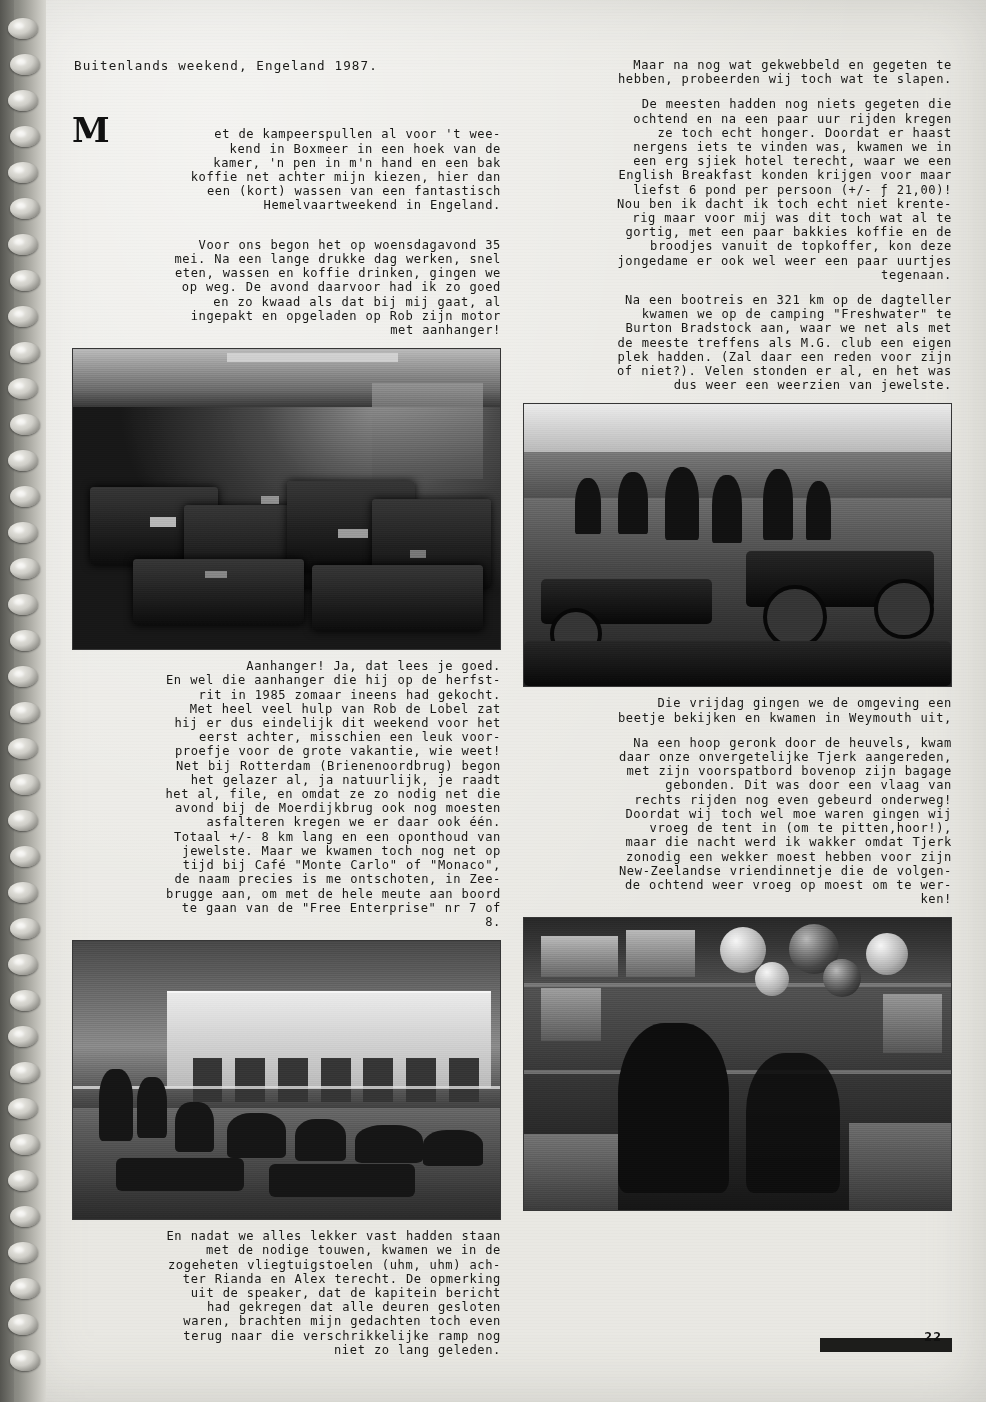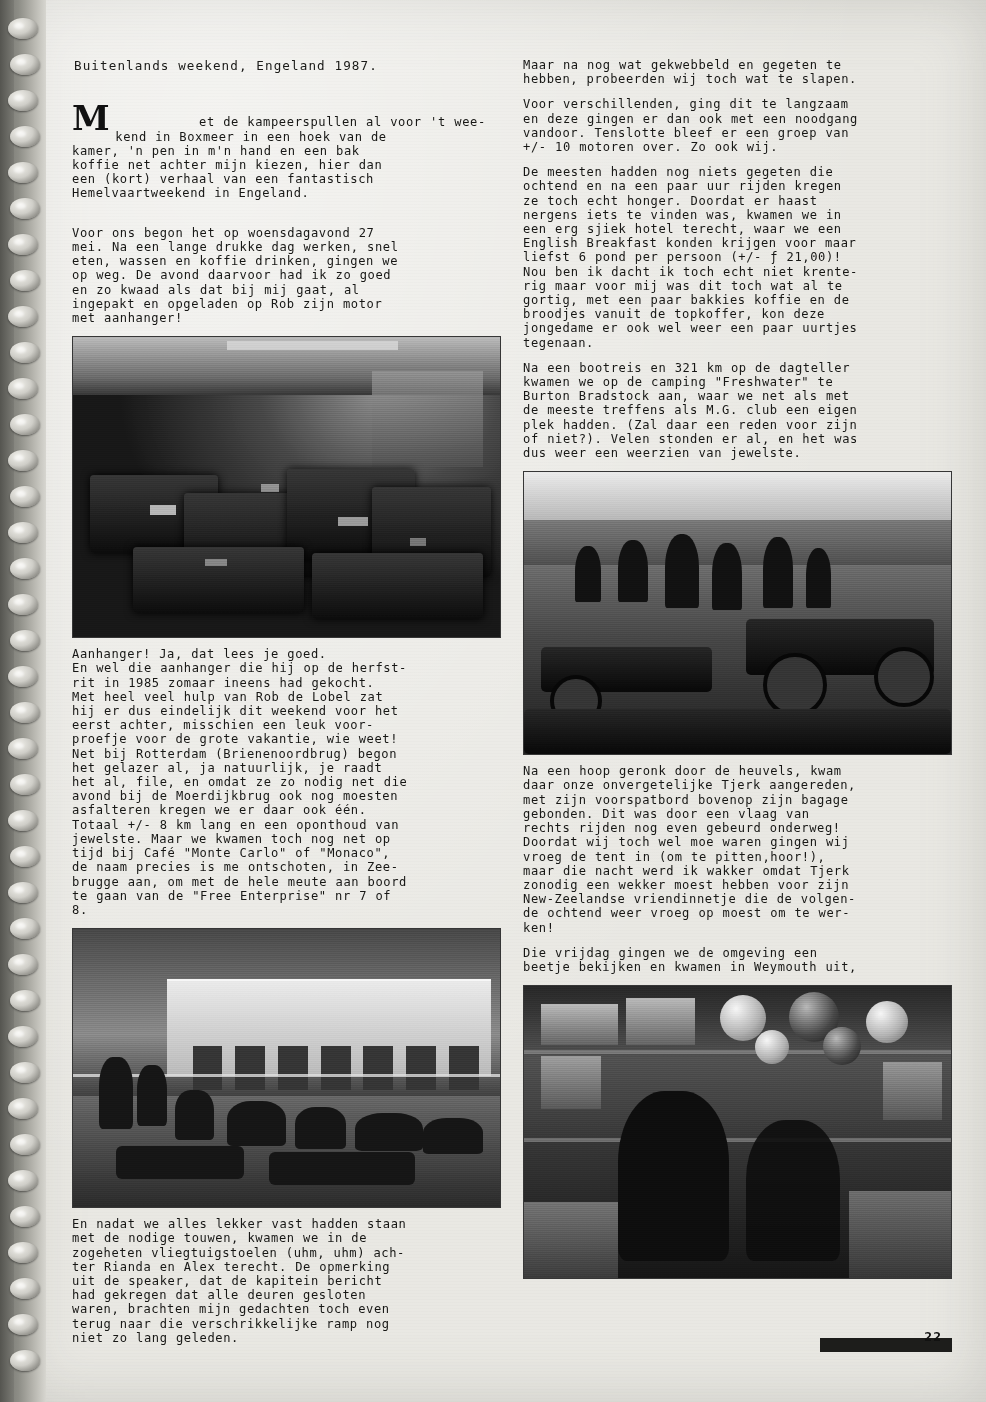--- a/index.html
+++ b/index.html
@@ -77,30 +77,30 @@
     height: 100%;
   }
   .col { width: 429px; }
   .col p, .col .para {
     font-family: "DejaVu Sans Mono", monospace;
     font-size: 12.1px;
     line-height: 14.2px;
     letter-spacing: 0.6px;
     color: #171715;
     margin: 0 0 11px 0;
-    text-align: left;
+    text-align: right;
     white-space: pre-wrap;
     word-spacing: 0.5px;
   }
   .title {
     font-family: "DejaVu Sans Mono", monospace;
     font-size: 12.6px;
     letter-spacing: 1.1px;
     color: #1a1a18;
-    margin: 0 0 14px 2px;
+    margin: 0 0 26px 2px;
   }
   .dropcap-para {
     position: relative;
     min-height: 40px;
   }
   .dropcap {
     float: left;
     font-family: "DejaVu Serif", serif;
     font-weight: bold;
     font-size: 34px;
@@ -290,25 +290,25 @@
       <div class="col">
 
         <div class="title">Buitenlands weekend, Engeland 1987.</div>
 
         <div class="para dropcap-para">
           <span class="dropcap">M</span>
           <span>et de kampeerspullen al voor 't wee-
 kend in Boxmeer in een hoek van de
 kamer, 'n pen in m'n hand en een bak
 koffie net achter mijn kiezen, hier dan
-een (kort) verhaal van een fantastisch
+een (kort) wassen van een fantastisch
 Hemelvaartweekend in Engeland.</span>
         </div>
 
-        <div class="para">Voor ons begon het op woensdagavond 27
+        <div class="para">Voor ons begon het op woensdagavond 35
 mei. Na een lange drukke dag werken, snel
 eten, wassen en koffie drinken, gingen we
 op weg. De avond daarvoor had ik zo goed
 en zo kwaad als dat bij mij gaat, al
 ingepakt en opgeladen op Rob zijn motor
 met aanhanger!</div>
 
         <div class="photo ph1">
           <div class="bg"></div>
           <div class="ceil">
@@ -381,24 +381,20 @@
 had gekregen dat alle deuren gesloten
 waren, brachten mijn gedachten toch even
 terug naar die verschrikkelijke ramp nog
 niet zo lang geleden.</div>
       </div>
 
       <div class="col">
 
         <div class="para">Maar na nog wat gekwebbeld en gegeten te
 hebben, probeerden wij toch wat te slapen.</div>
-        <div class="para">Voor verschillenden, ging dit te langzaam
-en deze gingen er dan ook met een noodgang
-vandoor. Tenslotte bleef er een groep van
-+/- 10 motoren over. Zo ook wij.</div>
         <div class="para">De meesten hadden nog niets gegeten die
 ochtend en na een paar uur rijden kregen
 ze toch echt honger. Doordat er haast
 nergens iets te vinden was, kwamen we in
 een erg sjiek hotel terecht, waar we een
 English Breakfast konden krijgen voor maar
 liefst 6 pond per persoon (+/- ƒ 21,00)!
 Nou ben ik dacht ik toch echt niet krente-
 rig maar voor mij was dit toch wat al te
 gortig, met een paar bakkies koffie en de
@@ -425,34 +421,34 @@
           <div class="fig" style="left:66%; top:27%; width:6%;  height:21%;"></div>
           <div class="bike" style="left:52%; top:52%; width:44%; height:20%;"></div>
           <div class="wheel" style="left:56%; top:64%; width:56px; height:56px;"></div>
           <div class="wheel" style="left:82%; top:62%; width:52px; height:52px;"></div>
           <div class="bike" style="left:4%;  top:62%; width:40%; height:16%;"></div>
           <div class="wheel" style="left:6%;  top:72%; width:44px; height:44px;"></div>
           <div class="bike" style="left:0%;  top:84%; width:100%; height:16%;"></div>
           <div class="grain"></div>
         </div>
 
+        <div class="para">Die vrijdag gingen we de omgeving een
+beetje bekijken en kwamen in Weymouth uit,</div>
         <div class="para">Na een hoop geronk door de heuvels, kwam
 daar onze onvergetelijke Tjerk aangereden,
 met zijn voorspatbord bovenop zijn bagage
 gebonden. Dit was door een vlaag van
 rechts rijden nog even gebeurd onderweg!
 Doordat wij toch wel moe waren gingen wij
 vroeg de tent in (om te pitten,hoor!),
 maar die nacht werd ik wakker omdat Tjerk
 zonodig een wekker moest hebben voor zijn
 New-Zeelandse vriendinnetje die de volgen-
 de ochtend weer vroeg op moest om te wer-
 ken!</div>
-        <div class="para">Die vrijdag gingen we de omgeving een
-beetje bekijken en kwamen in Weymouth uit,</div>
 
         <div class="photo ph4">
           <div class="bg"></div>
           <div class="shelf" style="top:22%;"></div>
           <div class="shelf" style="top:52%;"></div>
           <div class="ball" style="left:46%; top:3%;  width:46px; height:46px;"></div>
           <div class="ball dark" style="left:62%; top:2%; width:50px; height:50px;"></div>
           <div class="ball" style="left:80%; top:5%;  width:42px; height:42px;"></div>
           <div class="ball dark" style="left:70%; top:14%; width:38px; height:38px;"></div>
           <div class="ball" style="left:54%; top:15%; width:34px; height:34px;"></div>

